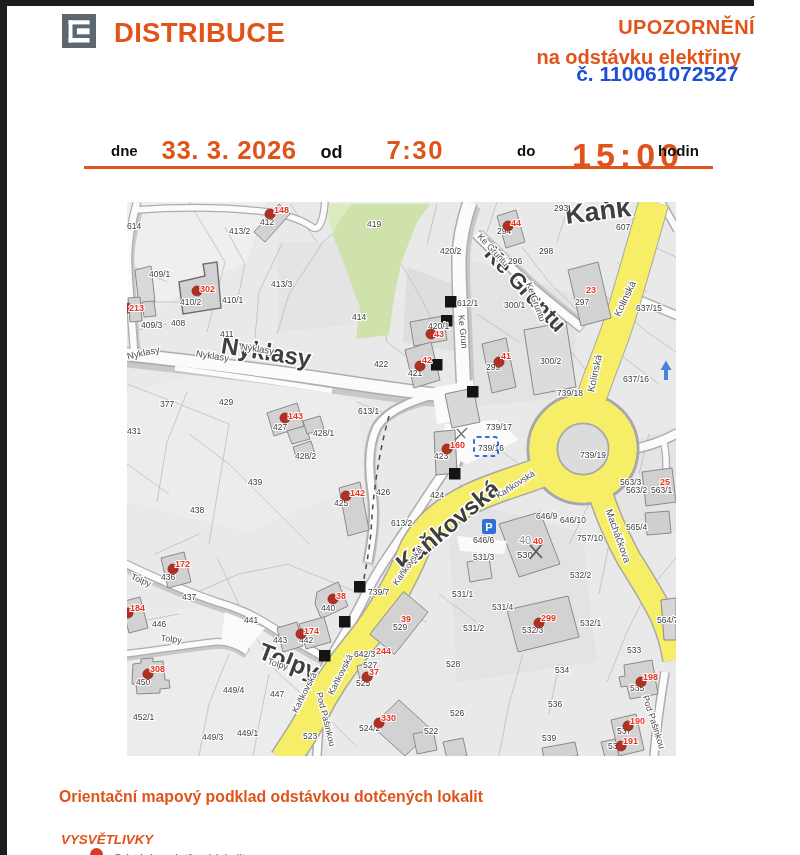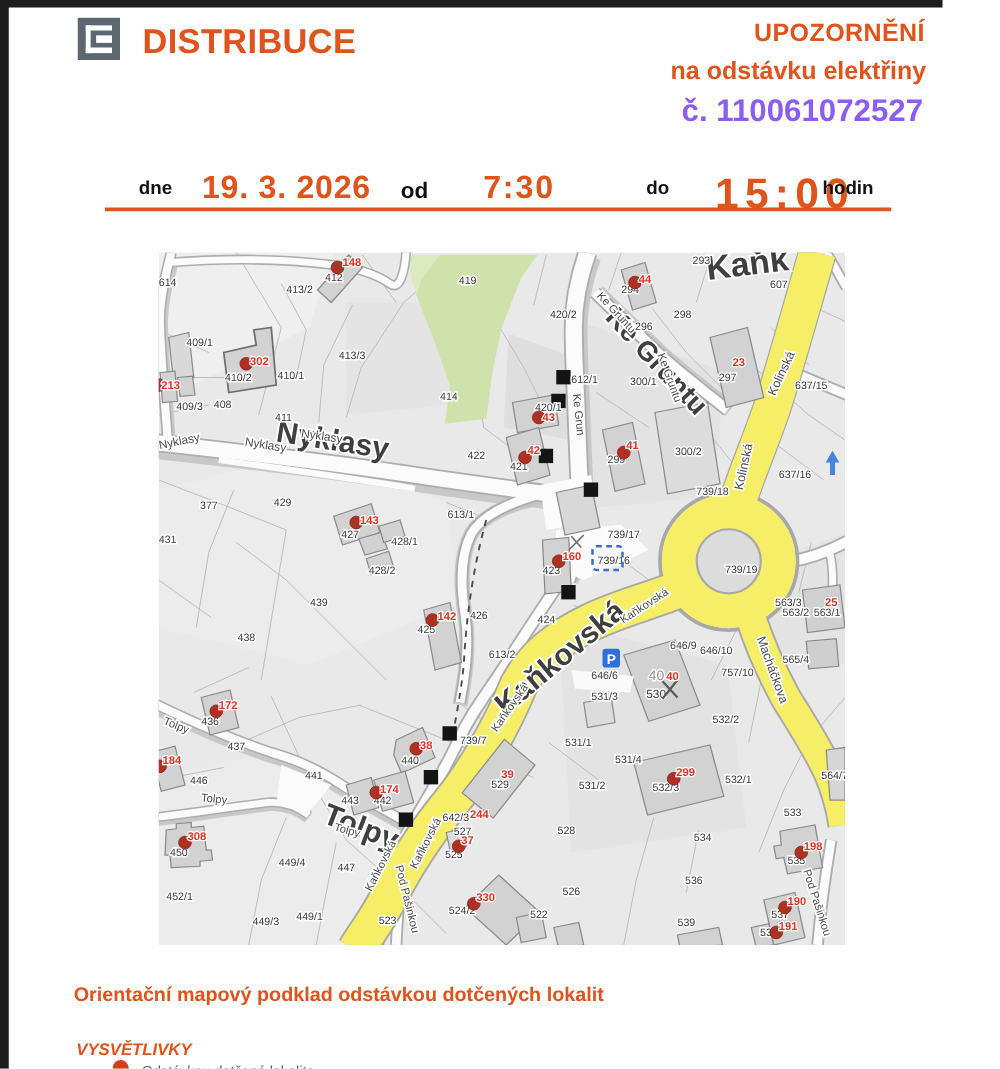--- a/index.html
+++ b/index.html
@@ -17,28 +17,28 @@
 <svg class="abs" style="left:62px;top:14px;" width="34" height="34" viewBox="0 0 34 34">
   <rect x="0" y="0" width="34" height="34" fill="#5d6770"></rect>
   <rect x="6.6" y="6.3" width="3.9" height="22.2" fill="#fff"></rect>
   <rect x="6.6" y="6.3" width="21" height="4.1" fill="#fff"></rect>
   <rect x="6.6" y="24.0" width="21" height="4.5" fill="#fff"></rect>
   <rect x="14.9" y="14.3" width="12.7" height="6" fill="#fff"></rect>
 </svg>
 
 <div class="abs org" style="left:114px;top:16.5px;font-size:27.5px;font-weight:bold;letter-spacing:0.3px;">DISTRIBUCE</div>
 
-<div class="abs org" style="right:60px;top:16px;text-align:right;font-weight:bold;font-size:20px;letter-spacing:0.35px;">UPOZORNĚNÍ</div>
+<div class="abs org" style="right:45px;top:16px;text-align:right;font-weight:bold;font-size:20px;letter-spacing:0.35px;">UPOZORNĚNÍ</div>
 
 <div class="abs org" style="right:59px;top:46px;text-align:center;font-weight:bold;font-size:20px;">na odstávku elektřiny</div>
 
-<div class="abs" style="right:61.5px;top:75px;text-align:right;font-weight:bold;font-size:25px;color:#8b5cf6;">č. 110061072527</div>
+<div class="abs" style="right:61.5px;top:62px;text-align:right;font-weight:bold;font-size:21px;color:#1d4ed8;">č. 110061072527</div>
 
 <div class="abs" style="left:111px;top:141.7px;font-size:15px;font-weight:bold;color:#111;">dne</div>
-<div class="abs org" style="left:161.6px;top:135.7px;font-size:25.7px;font-weight:bold;letter-spacing:0.6px;">19. 3. 2026</div>
+<div class="abs org" style="left:161.6px;top:135.7px;font-size:25.7px;font-weight:bold;letter-spacing:0.6px;">33. 3. 2026</div>
 <div class="abs" style="left:320.6px;top:141.7px;font-size:18px;font-weight:bold;color:#111;">od</div>
 <div class="abs org" style="left:386.5px;top:135.7px;font-size:25.7px;font-weight:bold;letter-spacing:1.5px;">7:30</div>
 <div class="abs" style="left:517px;top:141.7px;font-size:15px;font-weight:bold;color:#111;">do</div>
 <div class="abs org" style="left:572px;top:135.7px;font-size:34px;font-weight:bold;letter-spacing:5px;">15:00</div>
 <div class="abs" style="left:658px;top:141.7px;font-size:15px;font-weight:bold;color:#111;">hodin</div>
 
 <div class="abs" style="left:84px;top:166.3px;width:629px;height:2.5px;background:#E0531A;"></div>
 
 <svg id="map" class="abs" style="left:127px;top:202px;filter:blur(0.35px);" width="549" height="554" viewBox="0 0 549 554">
 

